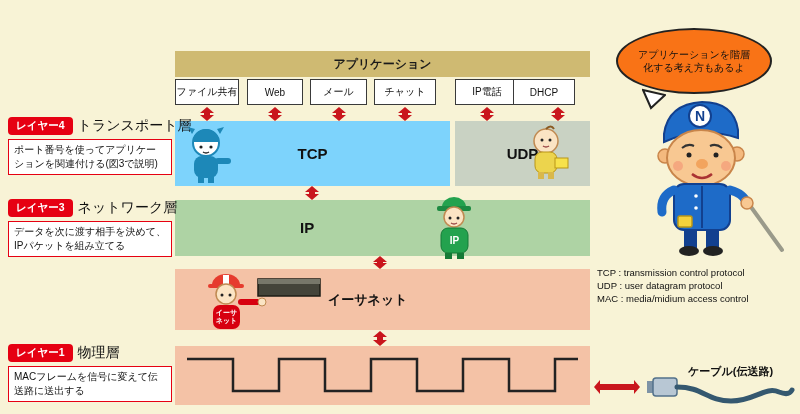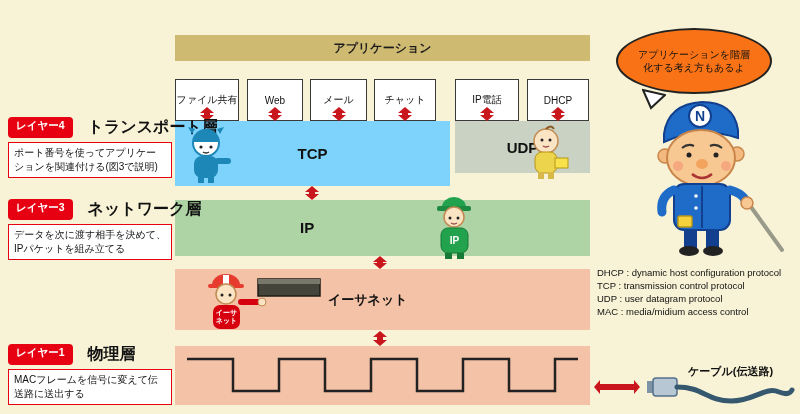--- a/index.html
+++ b/index.html
@@ -1,46 +1,46 @@
 <!DOCTYPE html>
 <html><head>
 <meta charset="utf-8">
 <style>
   *{margin:0;padding:0;box-sizing:border-box}
   html,body{width:800px;height:414px}
   body{font-family:"Liberation Sans","DejaVu Sans",sans-serif;background:#fff}
   .canvas{position:relative;width:800px;height:414px;background:#f8f3d6;overflow:hidden}
 
-  .app-header{position:absolute;left:175px;top:35px;width:415px;height:26px;background:#cfba72;
+  .app-header{position:absolute;left:175px;top:51px;width:415px;height:26px;background:#cfba72;
     display:flex;align-items:center;justify-content:center;font-weight:bold;font-size:12px;color:#1a1a1a}
-  .app-box{position:absolute;top:79px;height:42px;background:#fff;border:1px solid #3a3a3a;
+  .app-box{position:absolute;top:79px;height:26px;background:#fff;border:1px solid #3a3a3a;
     display:flex;align-items:center;justify-content:center;font-size:10px;color:#111;white-space:nowrap}
 
   .varrow{position:absolute;width:14px}
   .varrow::before{content:"";position:absolute;left:0;top:0;border-left:7px solid transparent;border-right:7px solid transparent;border-bottom:6px solid #c9161d}
   .varrow::after{content:"";position:absolute;left:0;bottom:0;border-left:7px solid transparent;border-right:7px solid transparent;border-top:6px solid #c9161d}
   .varrow .bar{position:absolute;left:4px;top:5px;bottom:5px;width:6px;background:#c9161d}
   .harrow{position:absolute;height:14px}
   .harrow::before{content:"";position:absolute;left:0;top:0;border-top:7px solid transparent;border-bottom:7px solid transparent;border-right:6px solid #c9161d}
   .harrow::after{content:"";position:absolute;right:0;top:0;border-top:7px solid transparent;border-bottom:7px solid transparent;border-left:6px solid #c9161d}
   .harrow .bar{position:absolute;top:4px;left:5px;right:5px;height:6px;background:#c9161d}
 
   .proto-box{position:absolute;display:flex;align-items:center;justify-content:center;font-weight:bold;font-size:15px;color:#111}
   .tcp{left:175px;top:121px;width:275px;height:65px;background:#7dd3fc}
-  .udp{left:455px;top:121px;width:135px;height:52px;background:#c9d2c3}
+  .udp{left:455px;top:121px;width:135px;height:65px;background:#c9d2c3}
   .band{position:absolute;left:175px;width:415px}
   .ip-band{top:200px;height:56px;background:#aed3a4}
   .eth-band{top:269px;height:61px;background:#f4c2a6}
   .phy-band{top:346px;height:59px;background:#f4c2a6}
   .band-label{position:absolute;font-weight:bold;color:#111}
 
   .layer-label{position:absolute;left:8px;width:164px}
-  .ll-head{display:flex;gap:15px}
+  .ll-head{display:flex;align-items:center;gap:5px}
   .badge{background:#e60012;color:#fff;font-weight:bold;font-size:10.5px;padding:2px 8px;border-radius:4px;white-space:nowrap}
-  .ltitle{font-weight:bold;font-size:16px;color:#111;white-space:nowrap}
+  .ltitle{font-weight:normal;font-size:14px;color:#111;white-space:nowrap}
   .ldesc{margin-top:4px;background:#fff;border:1px solid #e60012;padding:3px 5px;font-size:10px;line-height:1.4;color:#111;word-break:break-all}
 
   .bubble{position:absolute;left:616px;top:28px;width:156px;height:66px;background:#f97316;border:2px solid #222;border-radius:50%;
     display:flex;align-items:center;justify-content:center;text-align:center;font-size:10px;line-height:1.35;
     padding:6px 16px;word-break:break-all;color:#111}
   .legend{position:absolute;left:597px;top:266px;color:#111}
   .legend-line{font-size:9.5px;line-height:13px;white-space:nowrap}
   .cable-label{position:absolute;left:688px;top:364px;font-size:11px;font-weight:bold;color:#111;white-space:nowrap}
   .char{position:absolute}
 </style>
@@ -68,21 +68,21 @@
     </div>
   <div class="app-box" style="left:374px;width:62px">
       <span>チャット</span>
     </div>
   <div class="app-box" style="left:310px;width:57px">
       <span>メール</span>
     </div>
   <div class="app-box" style="left:455px;width:64px">
       <span>IP電話</span>
     </div>
-  <div class="app-box" style="left:527px;width:62px">
+  <div class="app-box" style="left:513px;width:62px">
       <span>DHCP</span>
     </div>
 
   <div class="proto-box tcp">
       <span>TCP</span>
     </div>
   <div class="proto-box udp">
       <span>UDP</span>
     </div>
   <span class="band-label" style="left:300px;top:219px;font-size:15px">IP</span>
@@ -227,21 +227,20 @@
     <path d="M40 98 q-14 6 -12 22" stroke="#1e6bc8" stroke-width="9" fill="none" stroke-linecap="round"></path>
     <path d="M96 98 q14 4 16 12" stroke="#1e6bc8" stroke-width="9" fill="none" stroke-linecap="round"></path>
     <circle cx="113" cy="111" r="6" fill="#f8c892" stroke="#c9854a" stroke-width="1.5"></circle>
     <rect x="50" y="138" width="13" height="18" fill="#12408f"></rect>
       <rect x="72" y="138" width="13" height="18" fill="#12408f"></rect>
     <ellipse cx="55" cy="159" rx="10" ry="5" fill="#222"></ellipse>
       <ellipse cx="79" cy="159" rx="10" ry="5" fill="#222"></ellipse>
   </svg>
 
   <div class="legend">
-    <div class="legend-line">DHCP : dynamic host configuration protocol</div>
     <div class="legend-line">TCP : transmission control protocol</div>
     <div class="legend-line">UDP : user datagram protocol</div>
     <div class="legend-line">MAC : media/midium access control</div>
   </div>
 
   <div class="cable-label">ケーブル(伝送路)</div>
   <svg class="char" style="left:645px;top:368px" width="150" height="40" viewBox="0 0 150 40">
     <rect x="2" y="13" width="7" height="12" fill="#7e93a6"></rect>
     <rect x="8" y="10" width="24" height="18" rx="3" fill="#b8c7d4" stroke="#53718a" stroke-width="1.5"></rect>
     <path d="M32 19 C 58 19 62 33 86 33 S 120 18 134 24 Q 144 28 147 22" fill="none" stroke="#35586f" stroke-width="5" stroke-linecap="round"></path>

